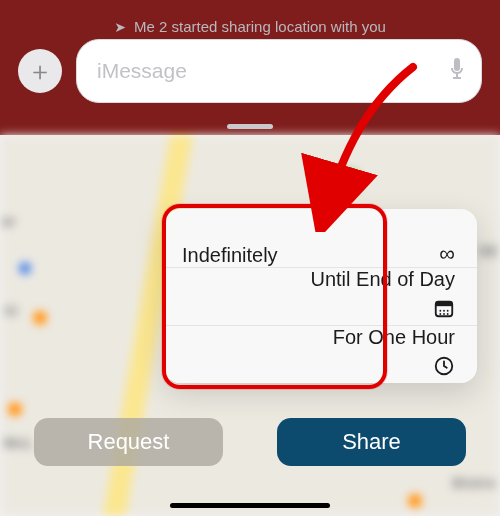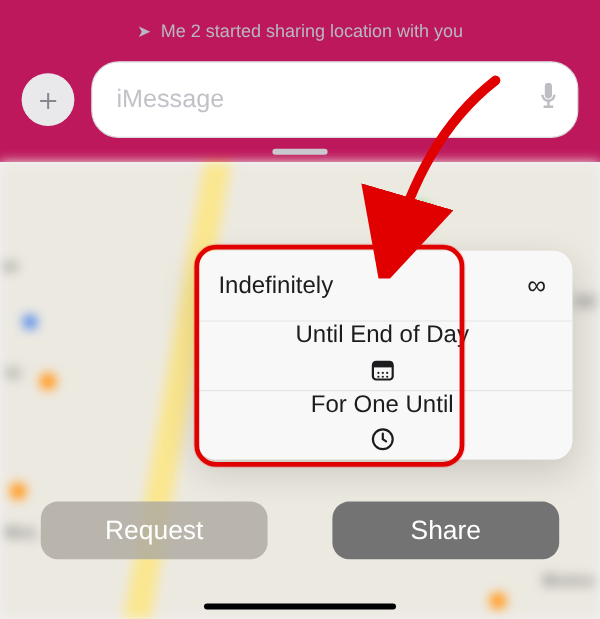--- a/index.html
+++ b/index.html
@@ -1,22 +1,22 @@
 <!DOCTYPE html>
 <html><head>
 <meta charset="utf-8">
 <style>
   * { box-sizing: border-box; margin: 0; padding: 0; }
   html, body { width: 500px; height: 516px; overflow: hidden; font-family: -apple-system, "Helvetica Neue", Arial, sans-serif; }
   body { position: relative; background: #f2f2f4; }
 
   
   .top {
-    position: relative; width: 100%; height: 135px; background: #be185d;
-    padding-top: 37px;
+    position: relative; width: 100%; height: 135px; background: #7f1d1d;
+    padding-top: 25px;
   }
   .status-line {
     position: absolute; top: 18px; left: 0; right: 0; text-align: center;
     font-size: 15px; color: #b8b8bd;
   }
   .location-arrow {
     display: inline-block; transform: rotate(0deg); margin-right: 4px; font-size: 14px; color:#b8b8bd;
   }
   .compose-row {
     display: flex; align-items: center; gap: 14px; padding: 14px 18px 0 18px;
@@ -56,21 +56,21 @@
   }
 
   
   .menu {
     position: absolute; top: 209px; left: 164px; width: 313px;
     background: rgba(248,248,250,.97); border-radius: 16px;
     box-shadow: 0 10px 30px rgba(0,0,0,.15);
     overflow: hidden;
   }
   .menu-row {
-    display: flex; align-items: center; justify-content: space-between;
+    display: flex; align-items: flex-end; justify-content: space-between;
     height: 58px; padding: 0 22px 0 18px;
     font-size: 20px; color: #1c1c1e;
   }
   .menu-row + .menu-row { border-top: 1px solid rgba(0,0,0,.08); flex-direction: column; }
   .menu-icon { font-size: 22px; color: #1c1c1e; }
 
   
   .highlight {
     position: absolute; top: 204px; left: 162px; width: 225px; height: 185px;
     border: 4px solid #e10000; border-radius: 18px; pointer-events: none;
@@ -85,21 +85,21 @@
   
   .btn-row {
     position: absolute; left: 34px; right: 34px; bottom: 50px; height: 48px;
     display: flex; gap: 22px;
   }
   .pill {
     flex: 1; border-radius: 14px; display:flex; align-items:center; justify-content:center;
     font-size: 22px; color: #ffffff;
   }
   .pill.request { background: rgba(173,169,160,.82); }
-  .pill.share   { background: #737373; margin-left: 32px; }
+  .pill.share   { background: #0c4a6e; margin-left: 32px; }
 
   .home-indicator {
     position: absolute; bottom: 8px; left: 50%; transform: translateX(-50%);
     width: 160px; height: 5px; border-radius: 3px; background: #000;
   }
 </style>
 </head>
 <body>
 
 <div class="top">
@@ -145,21 +145,21 @@
           <circle cx="8" cy="15" r="1" fill="#1c1c1e"></circle>
           <circle cx="12" cy="15" r="1" fill="#1c1c1e"></circle>
           <circle cx="16" cy="15" r="1" fill="#1c1c1e"></circle>
           <circle cx="8" cy="18.5" r="1" fill="#1c1c1e"></circle>
           <circle cx="12" cy="18.5" r="1" fill="#1c1c1e"></circle>
           <circle cx="16" cy="18.5" r="1" fill="#1c1c1e"></circle>
         </svg>
     </span>
   </div>
   <div class="menu-row">
-    <span>For One Until</span>
+    <span>For One Hour</span>
     <span class="menu-icon">
       <svg width="22" height="22" viewBox="0 0 24 24">
           <circle cx="12" cy="12" r="9" fill="none" stroke="#1c1c1e" stroke-width="2"></circle>
           <path d="M12 7v5l3 2" stroke="#1c1c1e" stroke-width="2" fill="none" stroke-linecap="round"></path>
         </svg>
     </span>
   </div>
 </div>
 
 <div class="highlight"></div>

